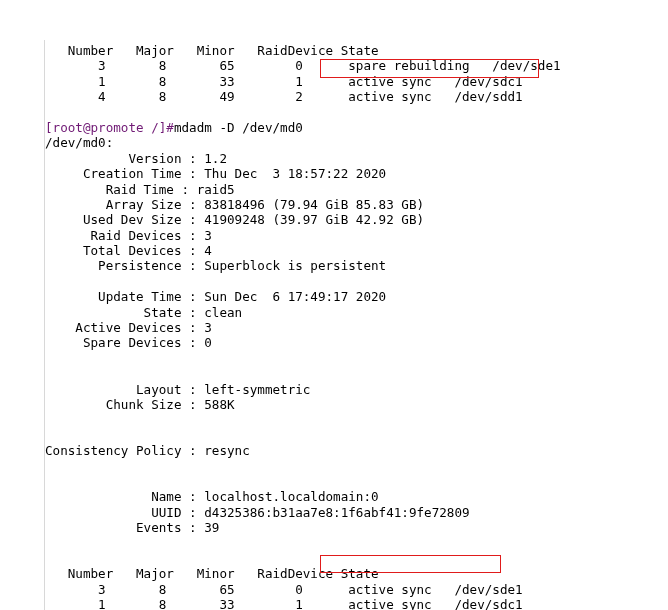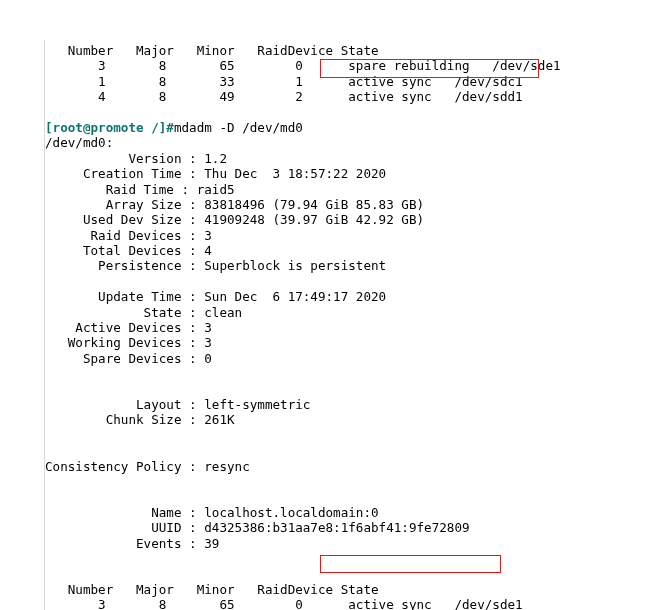--- a/index.html
+++ b/index.html
@@ -50,22 +50,22 @@
     color: #000000;
     letter-spacing: 0px;
     position: relative;
   }
 
   .line.blank {
     color: transparent;
   }
 
   .prompt {
-    color: #0f766e;
-    font-weight: bold;
+    color: #701a75;
+    font-weight: normal;
   }
   .cmd {
     color: #000000;
     font-weight: normal;
   }
 
   
   .redbox {
     position: absolute;
     border: 1px solid #e01b1b;
@@ -123,28 +123,27 @@
     <div class="line">     Used Dev Size : 41909248 (39.97 GiB 42.92 GB)</div>
     <div class="line">      Raid Devices : 3</div>
     <div class="line">     Total Devices : 4</div>
     <div class="line">       Persistence : Superblock is persistent</div>
 
     <div class="line blank">&nbsp;</div>
 
     <div class="line">       Update Time : Sun Dec  6 17:49:17 2020</div>
     <div class="line">             State : clean</div>
     <div class="line">    Active Devices : 3</div>
-    <div class="line">   Working Devices : 3</div>
     <div class="line">     Spare Devices : 0</div>
 
     <div class="line blank">&nbsp;</div>
     <div class="line blank">&nbsp;</div>
 
     <div class="line">            Layout : left-symmetric</div>
-    <div class="line">        Chunk Size : 261K</div>
+    <div class="line">        Chunk Size : 588K</div>
 
     <div class="line blank">&nbsp;</div>
     <div class="line blank">&nbsp;</div>
 
     <div class="line">Consistency Policy : resync</div>
 
     <div class="line blank">&nbsp;</div>
     <div class="line blank">&nbsp;</div>
 
     <div class="line">              Name : localhost.localdomain:0</div>

